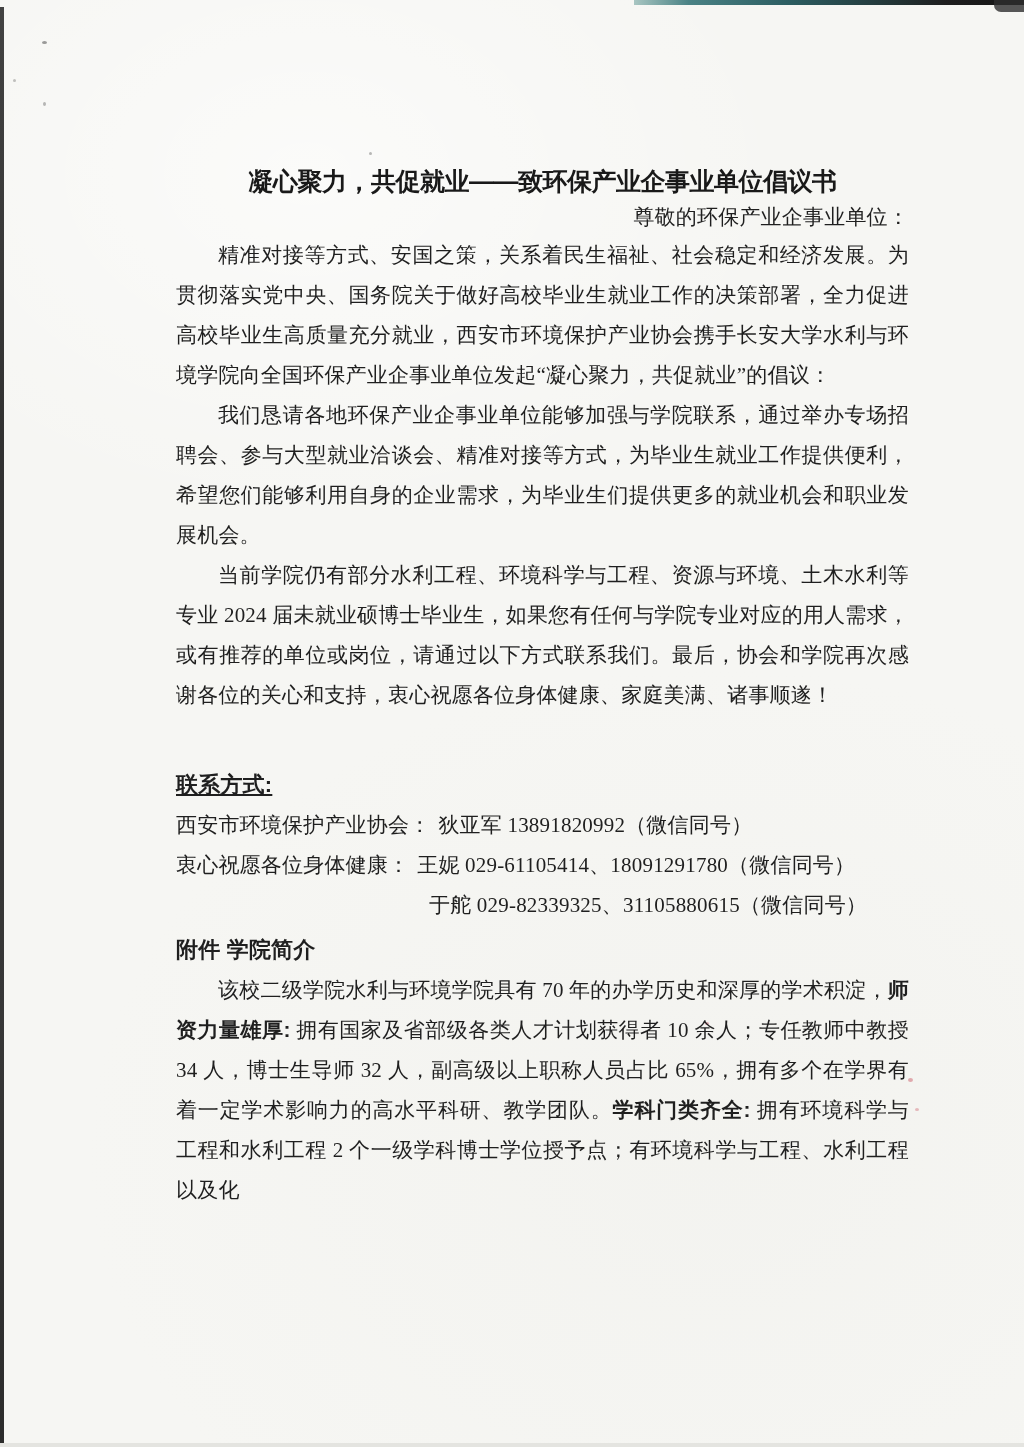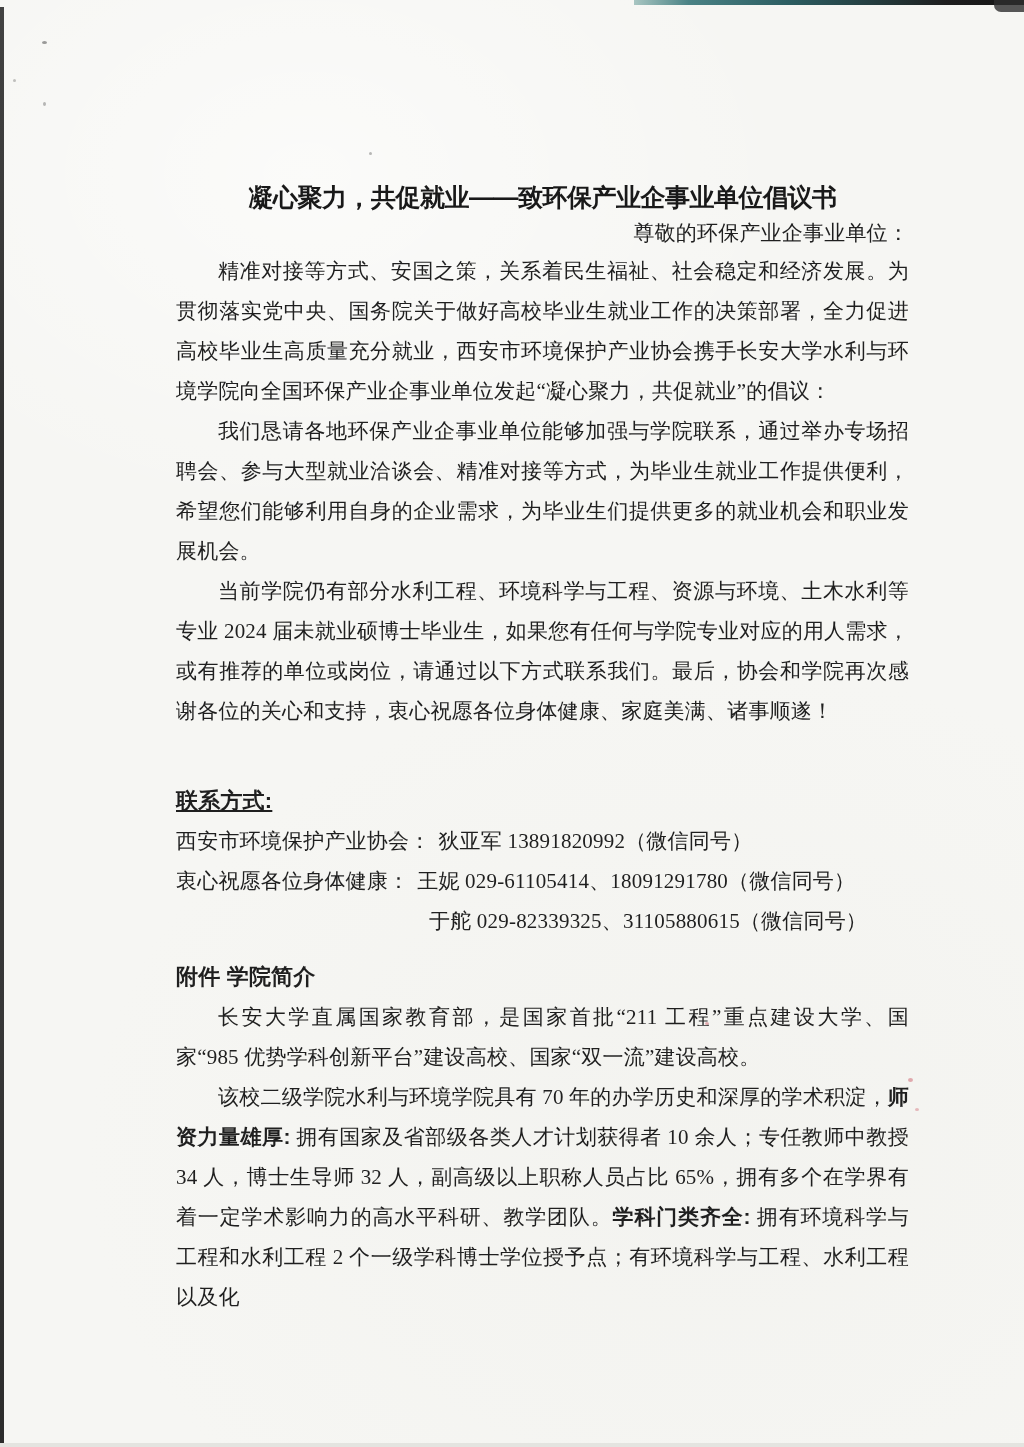--- a/index.html
+++ b/index.html
@@ -36,21 +36,21 @@
   }
   .bottom-edge {
     position: absolute; left: 0; right: 0; bottom: 0; height: 4px;
     background: #e4e4e0;
   }
   .speck { position: absolute; border-radius: 50%; }
   .speck.gray { background: #9a9a98; }
   .speck.pink { background: #e0a9ad; }
   
   .text-block {
-    position: absolute; left: 176px; top: 16px; width: 733px;
+    position: absolute; left: 176px; top: 0; width: 733px;
     font-size: 21px; line-height: 40px; text-align: justify;
     letter-spacing: 0.2px;
   }
   .doc-title {
     margin: 165px 0 0 0;
     font-family: "Liberation Sans", "DejaVu Sans", sans-serif;
     font-weight: bold;
     font-size: 25px; line-height: 32px;
     letter-spacing: -0.5px;
     text-align: center;
@@ -60,21 +60,21 @@
   .para { margin: 0; text-indent: 2em; }
   .contact-heading {
     margin-top: 50px; line-height: 40px;
     font-family: "Liberation Sans", "DejaVu Sans", sans-serif;
     font-weight: bold; font-size: 22px; text-align: left; text-decoration: underline;
   }
   .contact-entry { line-height: 40px; text-align: left; white-space: nowrap; }
   .contact-entry.indent { padding-left: 253px; }
   .contact-org { margin-right: 8px; }
   .attach-heading {
-    margin-top: 16px; line-height: 40px;
+    margin-top: 5px; line-height: 40px;
     font-family: "Liberation Sans", "DejaVu Sans", sans-serif;
     font-weight: bold; font-size: 22px; text-align: left;
   }
   .seg-bold {
     font-family: "Liberation Sans", "DejaVu Sans", sans-serif;
     font-weight: bold;
   }
 </style>
 </head>
 <body>
@@ -111,17 +111,16 @@
     </div>
     <div class="contact-entry">
       <span class="contact-org">衷心祝愿各位身体健康：</span><span>王妮 029-61105414、18091291780（微信同号）</span>
     </div>
     <div class="contact-entry indent">
       <span>于舵 029-82339325、31105880615（微信同号）</span>
     </div>
 
     <div class="attach-heading">附件 学院简介</div>
 
-    <p class="para">长安大学直属国家教育部，是国家首批“211 工程”重点建设大学、国家“985 优势学科创新平台”建设高校、国家“双一流”建设高校。</p>
     <p class="para"><span>该校二级学院水利与环境学院具有 70 年的办学历史和深厚的学术积淀，</span><span class="seg-bold">师资力量雄厚:</span><span> 拥有国家及省部级各类人才计划获得者 10 余人；专任教师中教授 34 人，博士生导师 32 人，副高级以上职称人员占比 65%，拥有多个在学界有着一定学术影响力的高水平科研、教学团队。</span><span class="seg-bold">学科门类齐全:</span><span> 拥有环境科学与工程和水利工程 2 个一级学科博士学位授予点；有环境科学与工程、水利工程以及化</span></p>
 
   </div>
 </div>
 
 </body></html>

